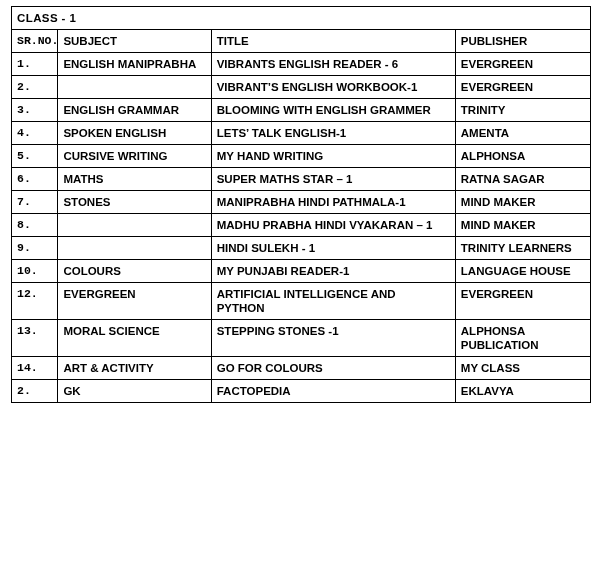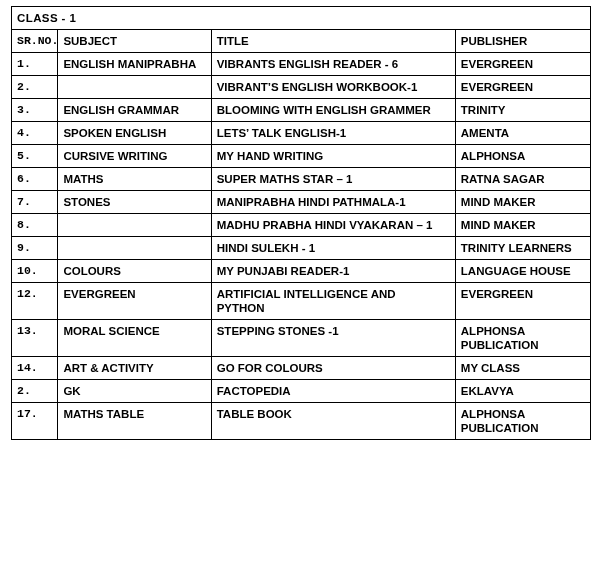--- a/index.html
+++ b/index.html
@@ -154,22 +154,15 @@
           <td>ART &amp; ACTIVITY</td>
           <td>GO FOR COLOURS</td>
           <td>MY CLASS</td>
         </tr>
         <tr>
           <td class="sr">2.</td>
           <td>GK</td>
           <td>FACTOPEDIA</td>
           <td>EKLAVYA</td>
         </tr>
-        <tr>
-          <td class="sr">17.</td>
-          <td>MATHS TABLE</td>
-          <td>TABLE BOOK</td>
-          <td class="multiline">ALPHONSA
-PUBLICATION</td>
-        </tr>
       </tbody>
   </table>
 </div>
 
 </body></html>

